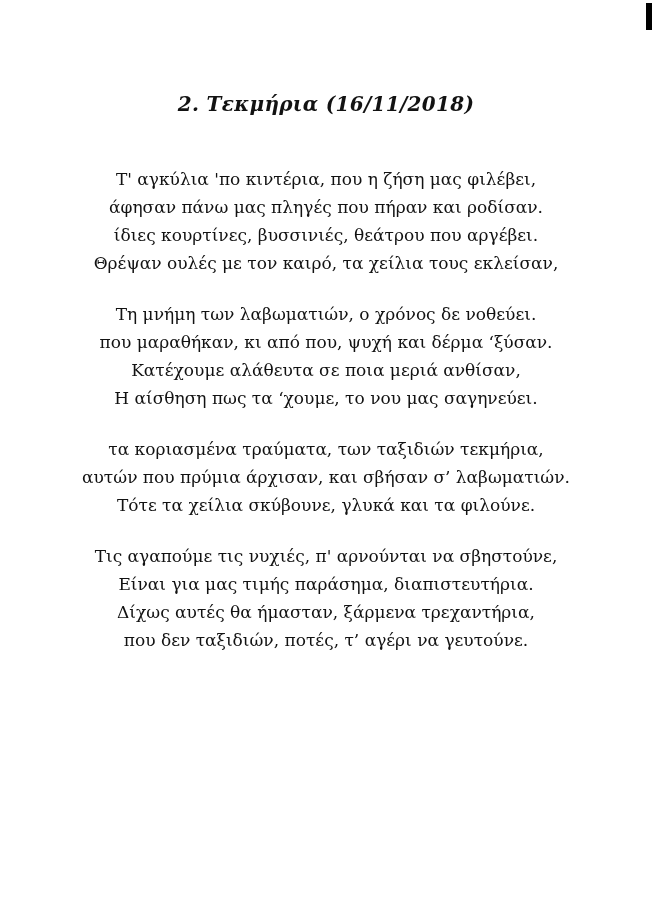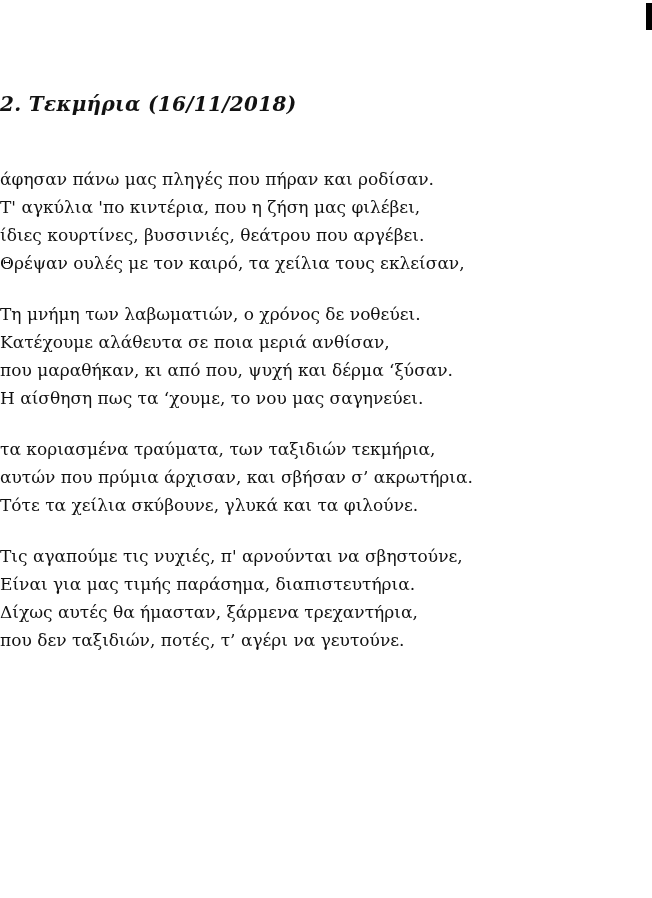--- a/index.html
+++ b/index.html
@@ -19,20 +19,21 @@
   .corner-mark {
     position: absolute;
     top: 3px;
     right: 0;
     width: 6px;
     height: 27px;
     background: #000000;
   }
   .poem {
     padding-top: 92px;
+    text-align: center;
   }
   .poem-title {
     font-size: 20px;
     font-weight: bold;
     font-style: italic;
     letter-spacing: 0.3px;
     margin: 0 0 49px 0;
   }
   .stanza {
     margin: 0 0 23px 0;
@@ -47,36 +48,36 @@
 </head>
 <body>
 
 <div class="page">
   <div class="corner-mark"></div>
 
   <div class="poem">
     <h1 class="poem-title">2. Τεκμήρια (16/11/2018)</h1>
 
     <div class="stanza">
+      <p class="poem-line">Τ' αγκύλια 'πο κιντέρια, που η ζήση μας φιλέβει,</p>
       <p class="poem-line">άφησαν πάνω μας πληγές που πήραν και ροδίσαν.</p>
-      <p class="poem-line">Τ' αγκύλια 'πο κιντέρια, που η ζήση μας φιλέβει,</p>
       <p class="poem-line">ίδιες κουρτίνες, βυσσινιές, θεάτρου που αργέβει.</p>
       <p class="poem-line">Θρέψαν ουλές με τον καιρό, τα χείλια τους εκλείσαν,</p>
     </div>
 
     <div class="stanza">
       <p class="poem-line">Τη μνήμη των λαβωματιών, ο χρόνος δε νοθεύει.</p>
+      <p class="poem-line">που μαραθήκαν, κι από που, ψυχή και δέρμα ‘ξύσαν.</p>
       <p class="poem-line">Κατέχουμε αλάθευτα σε ποια μεριά ανθίσαν,</p>
-      <p class="poem-line">που μαραθήκαν, κι από που, ψυχή και δέρμα ‘ξύσαν.</p>
       <p class="poem-line">Η αίσθηση πως τα ‘χουμε, το νου μας σαγηνεύει.</p>
     </div>
 
     <div class="stanza">
       <p class="poem-line">τα κοριασμένα τραύματα, των ταξιδιών τεκμήρια,</p>
-      <p class="poem-line">αυτών που πρύμια άρχισαν, και σβήσαν σ’ ακρωτήρια.</p>
+      <p class="poem-line">αυτών που πρύμια άρχισαν, και σβήσαν σ’ λαβωματιών.</p>
       <p class="poem-line">Τότε τα χείλια σκύβουνε, γλυκά και τα φιλούνε.</p>
     </div>
 
     <div class="stanza">
       <p class="poem-line">Τις αγαπούμε τις νυχιές, π' αρνούνται να σβηστούνε,</p>
       <p class="poem-line">Είναι για μας τιμής παράσημα, διαπιστευτήρια.</p>
       <p class="poem-line">Δίχως αυτές θα ήμασταν, ξάρμενα τρεχαντήρια,</p>
       <p class="poem-line">που δεν ταξιδιών, ποτές, τ’ αγέρι να γευτούνε.</p>
     </div>
 

